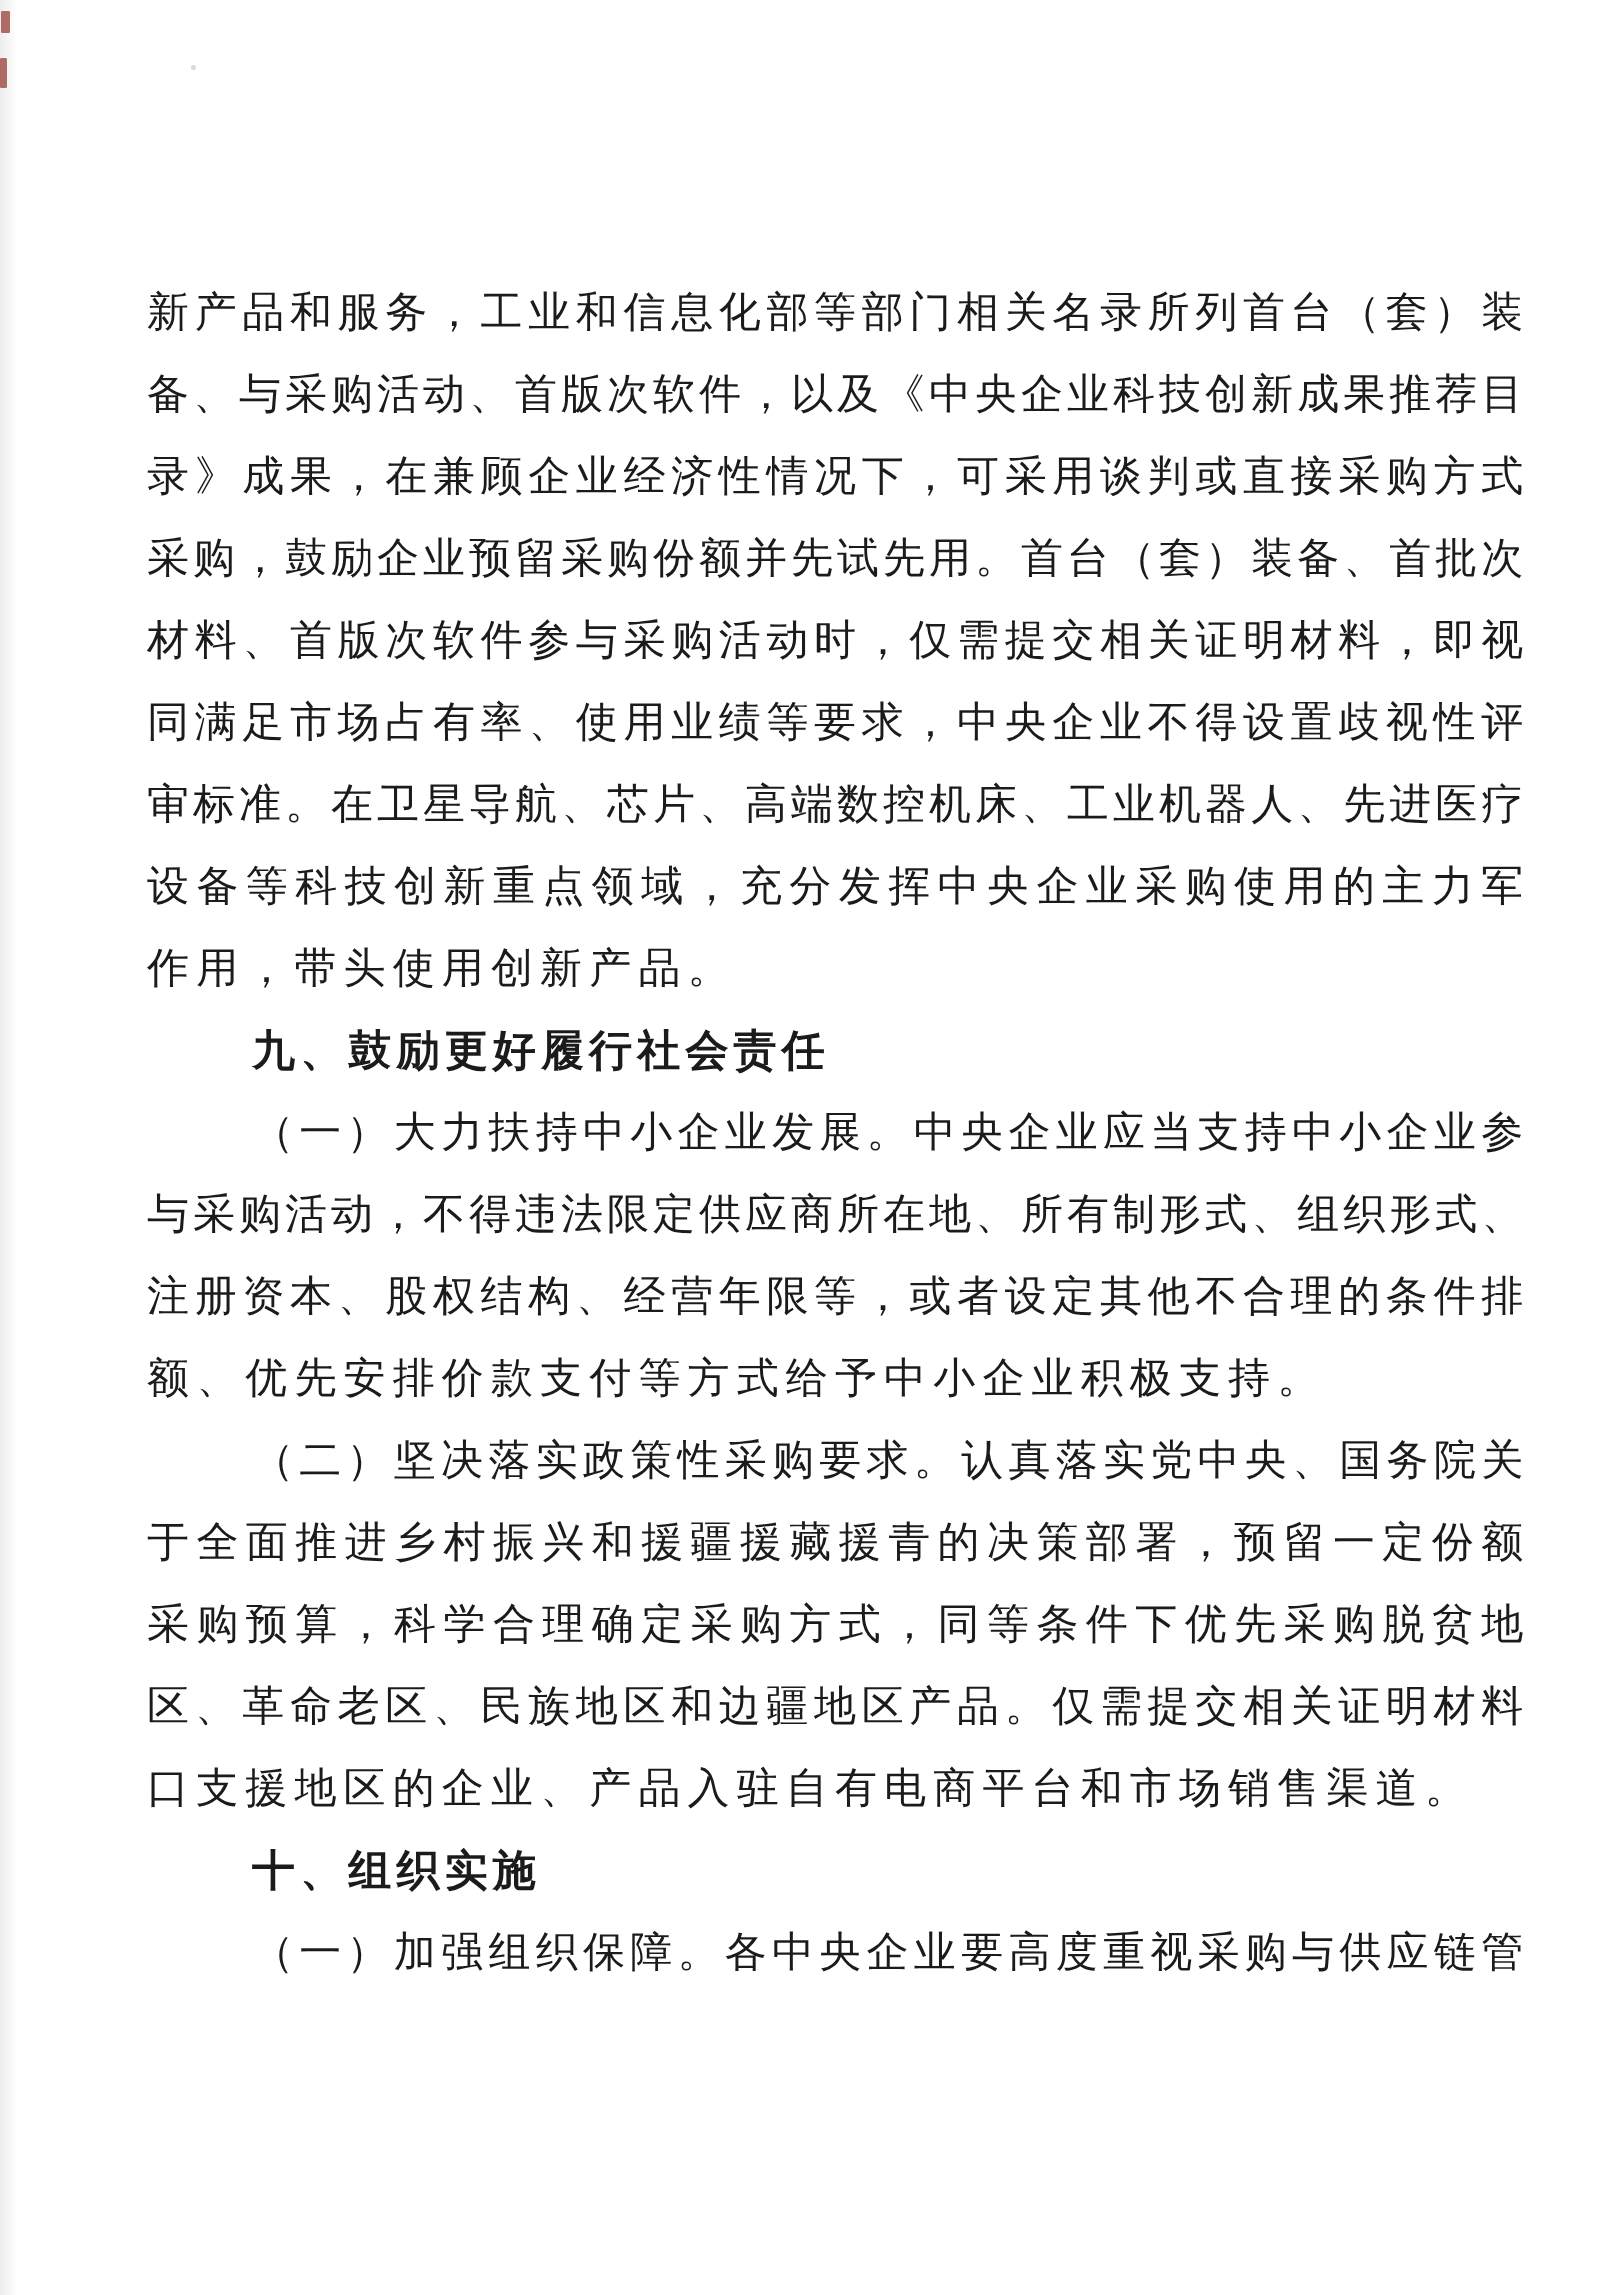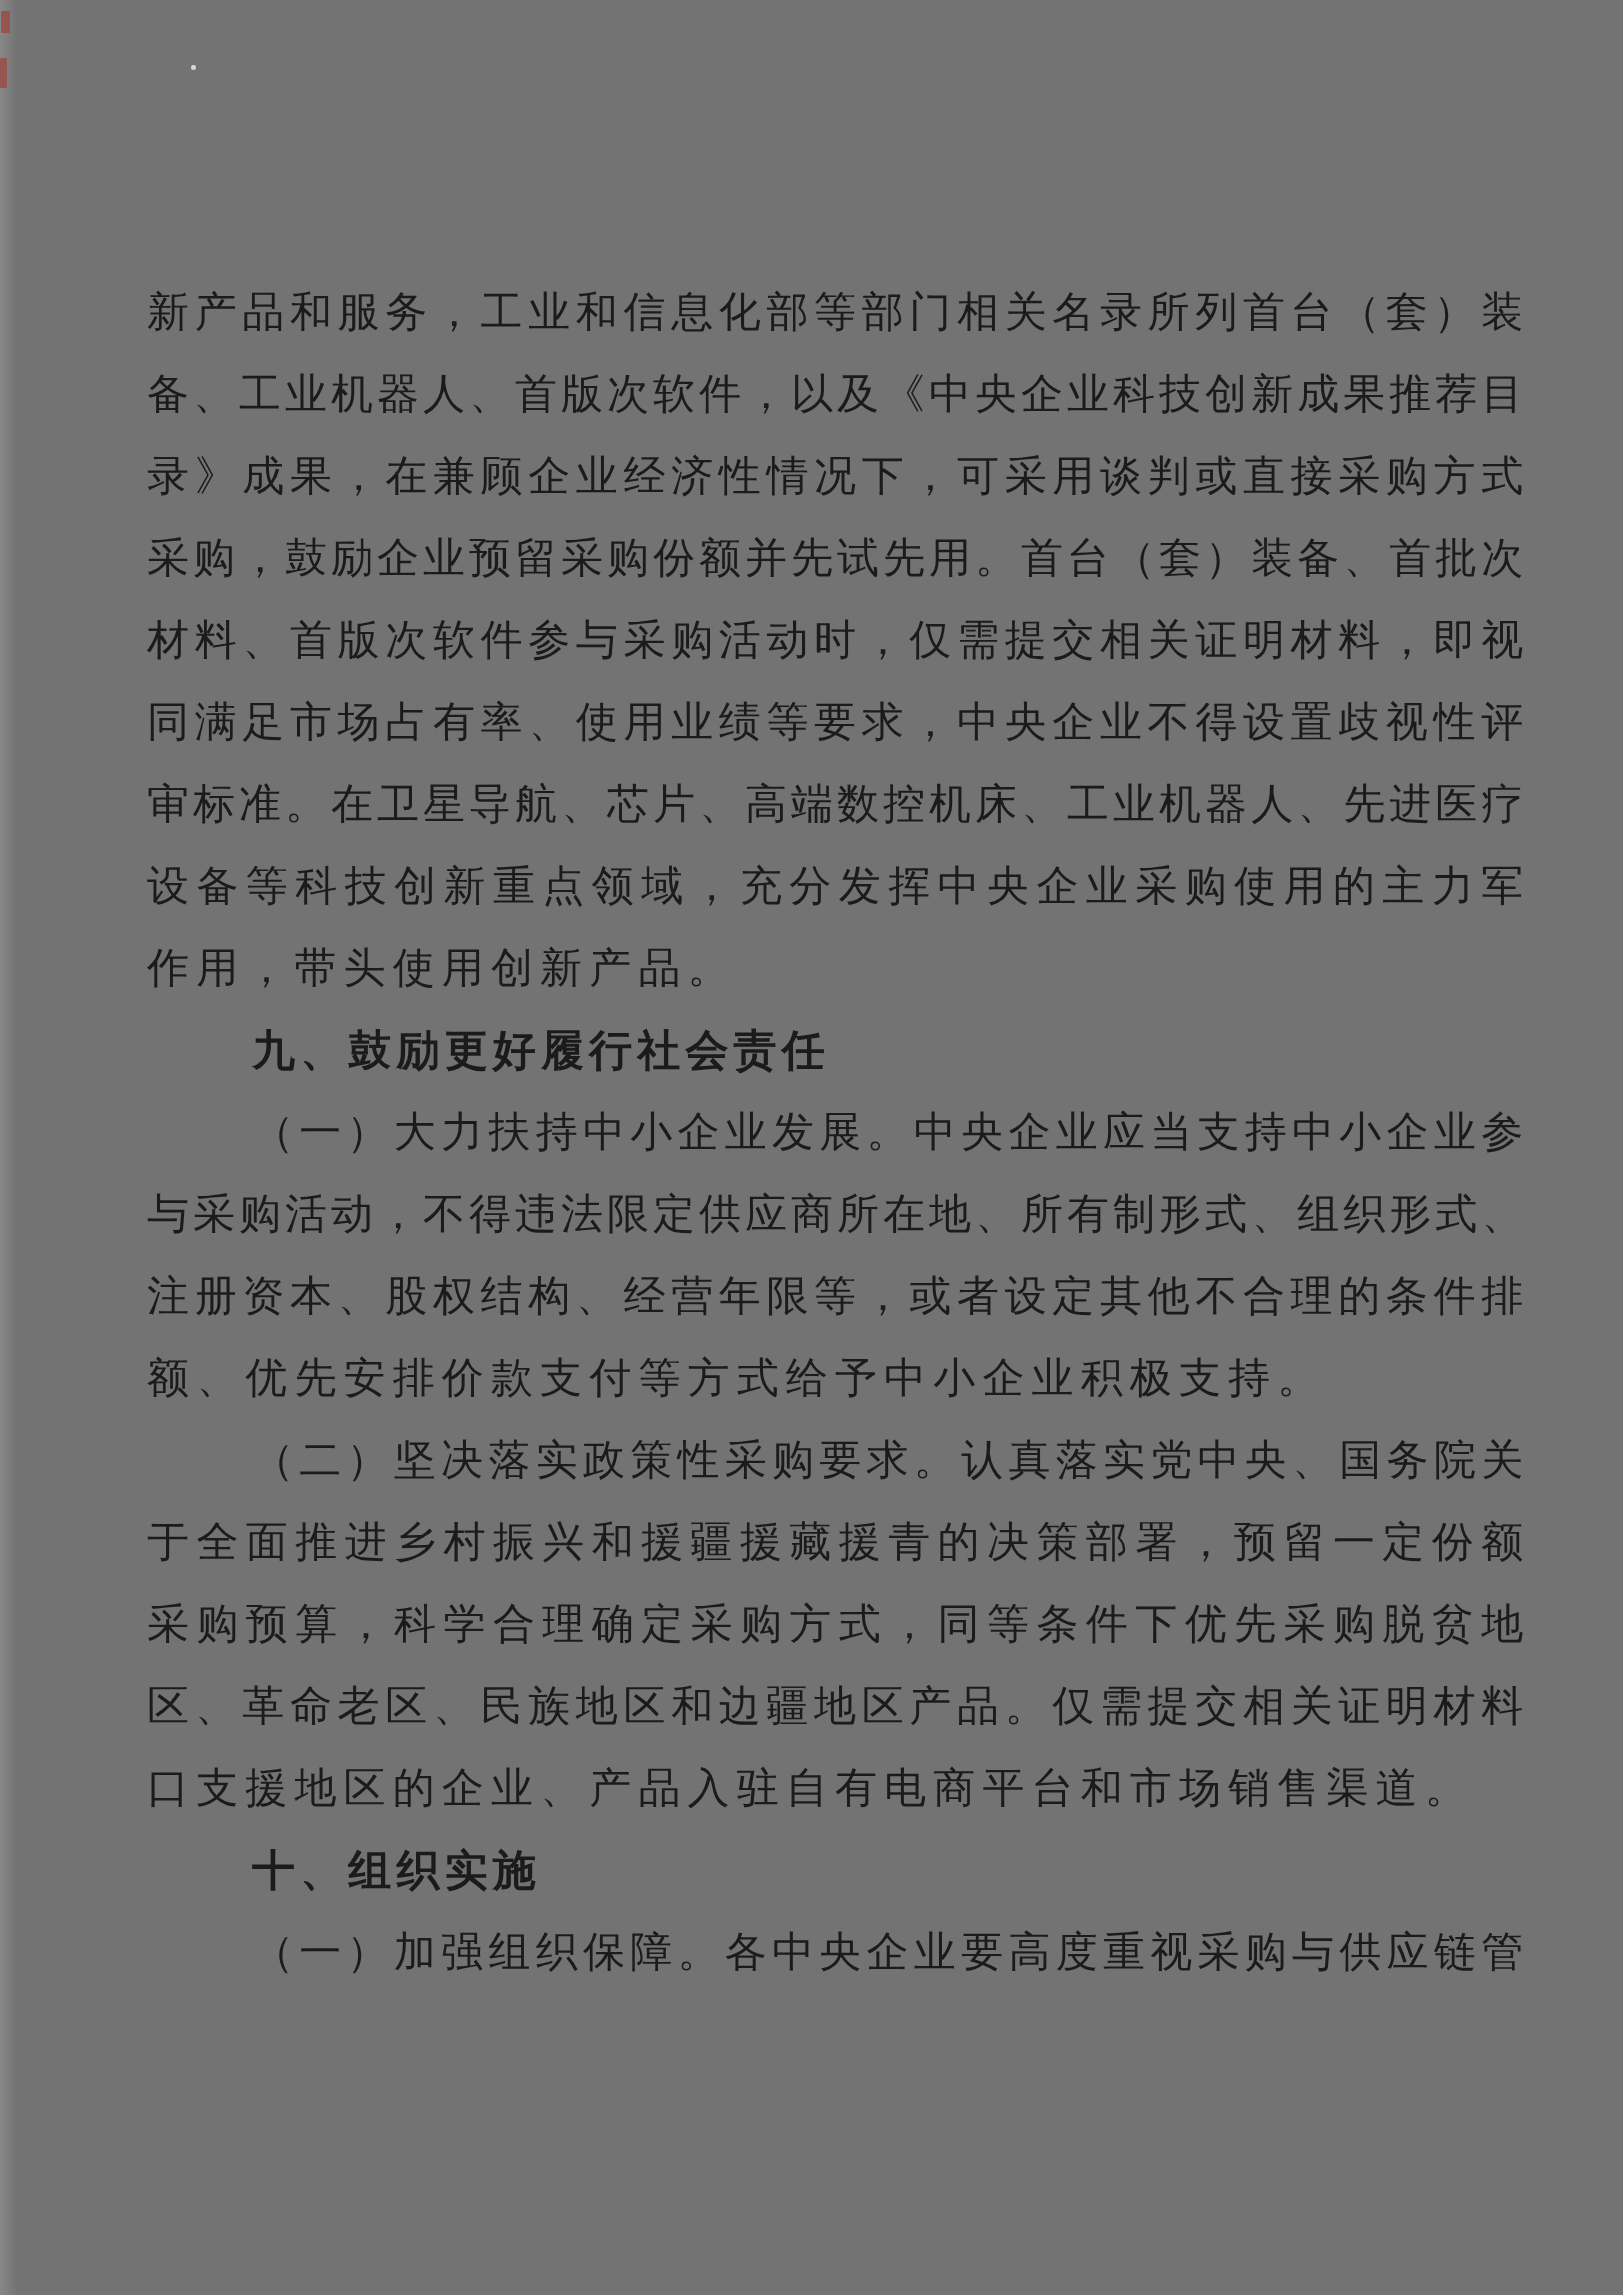--- a/index.html
+++ b/index.html
@@ -49,29 +49,29 @@
     font-size:43px;
     text-align:center;
     text-align-last:left;
     letter-spacing:0.12em;
     text-indent:105px;
   }
 </style>
 </head>
 <body>
 
-<div class="page" style="background: #737373; color: rgb(27, 27, 27);">
+<div class="page" style="background: #ffffff; color: rgb(27, 27, 27);">
   <div class="edge-shade"></div>
   <div class="scan-mark m1" style="background: rgb(158, 74, 68);"></div>
   <div class="scan-mark m2" style="background: rgb(158, 74, 68);"></div>
   <div class="speck"></div>
 
   <div class="text-block">
       <div class="line">新产品和服务，工业和信息化部等部门相关名录所列首台（套）装</div>
-      <div class="line">备、工业机器人、首版次软件，以及《中央企业科技创新成果推荐目</div>
+      <div class="line">备、与采购活动、首版次软件，以及《中央企业科技创新成果推荐目</div>
       <div class="line">录》成果，在兼顾企业经济性情况下，可采用谈判或直接采购方式</div>
       <div class="line">采购，鼓励企业预留采购份额并先试先用。首台（套）装备、首批次</div>
       <div class="line">材料、首版次软件参与采购活动时，仅需提交相关证明材料，即视</div>
       <div class="line">同满足市场占有率、使用业绩等要求，中央企业不得设置歧视性评</div>
       <div class="line">审标准。在卫星导航、芯片、高端数控机床、工业机器人、先进医疗</div>
       <div class="line">设备等科技创新重点领域，充分发挥中央企业采购使用的主力军</div>
       <div class="line end">作用，带头使用创新产品。</div>
       <div class="line heading">九、鼓励更好履行社会责任</div>
       <div class="line indent">（一）大力扶持中小企业发展。中央企业应当支持中小企业参</div>
       <div class="line">与采购活动，不得违法限定供应商所在地、所有制形式、组织形式、</div>

